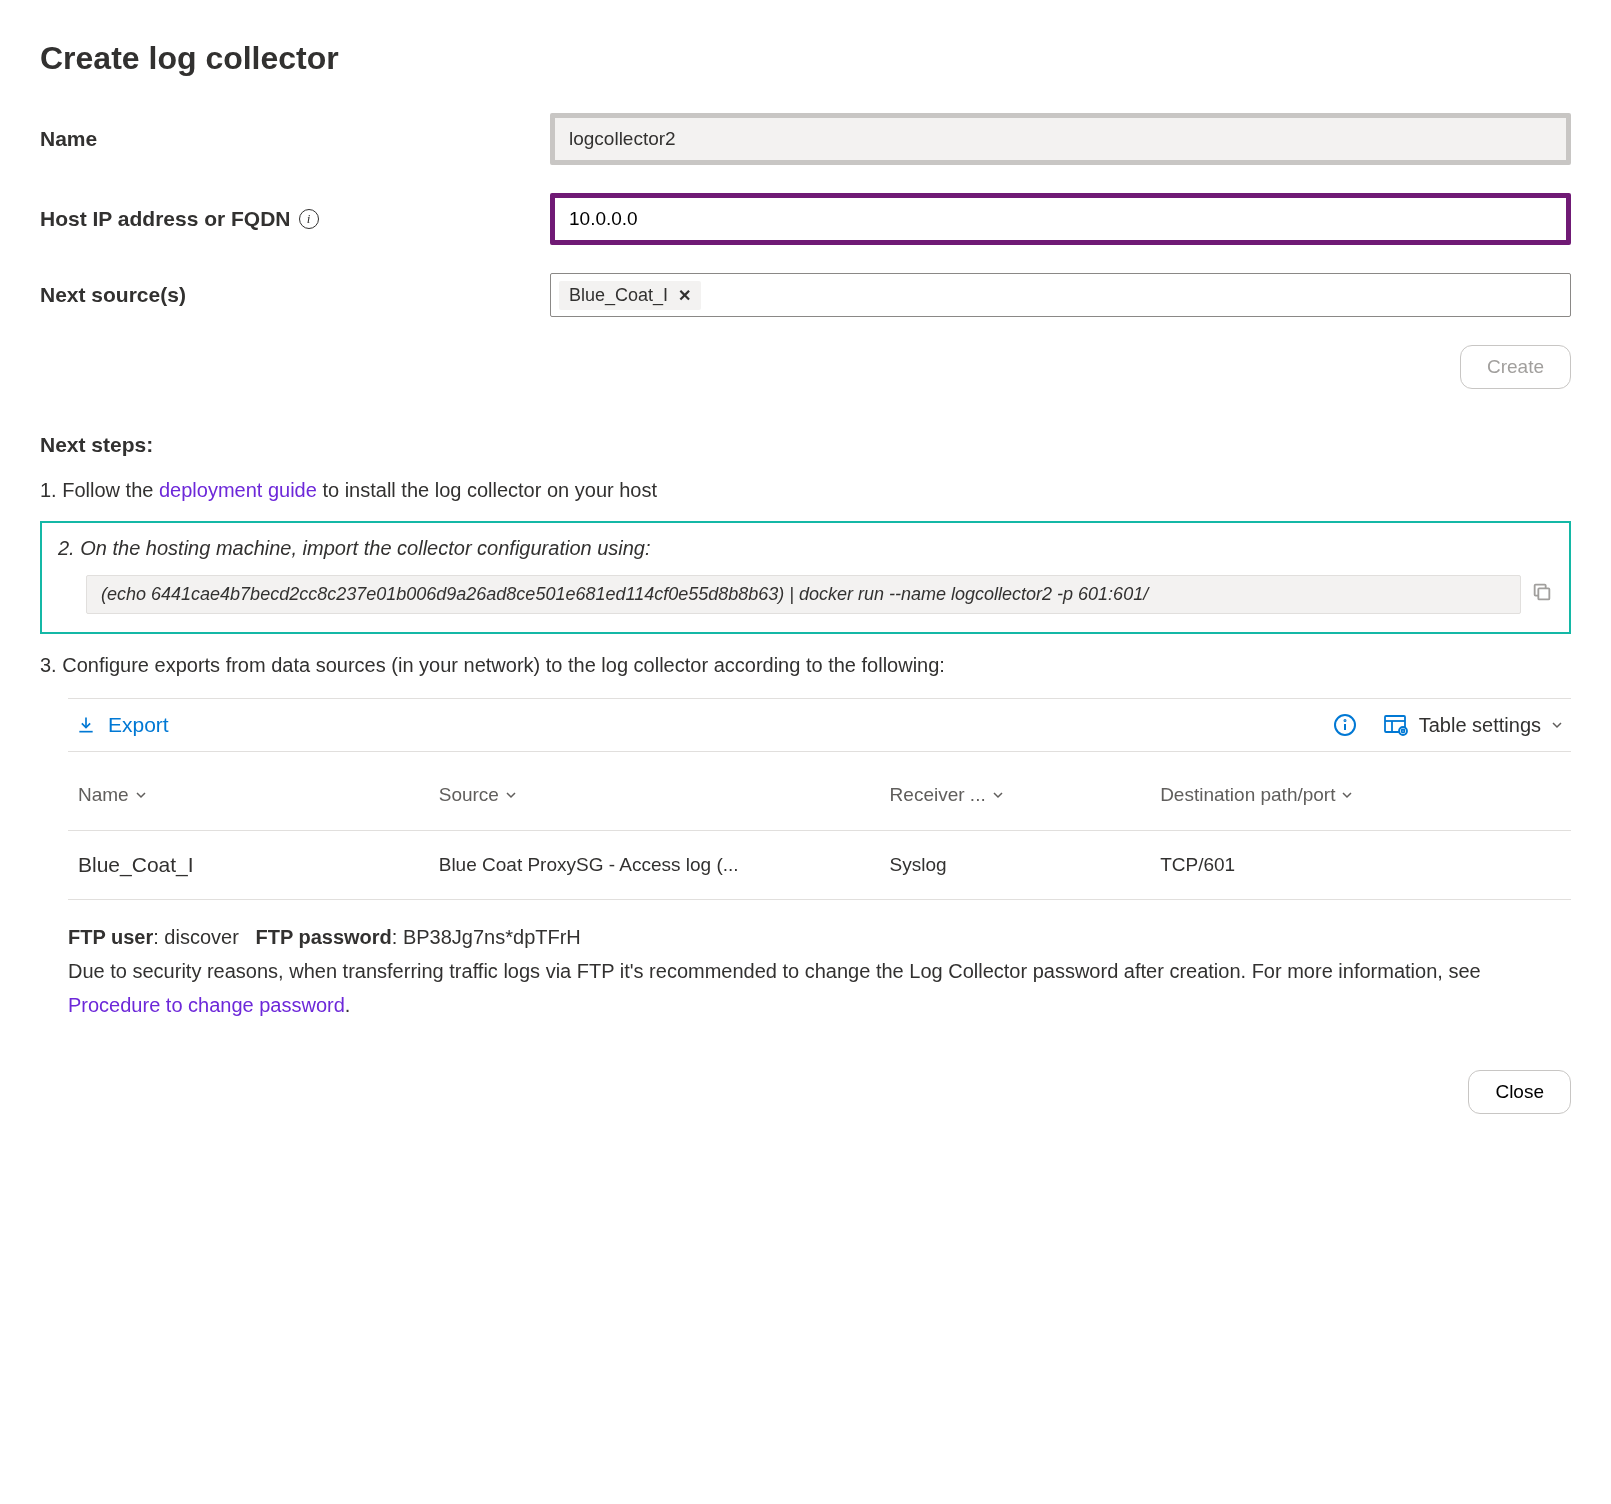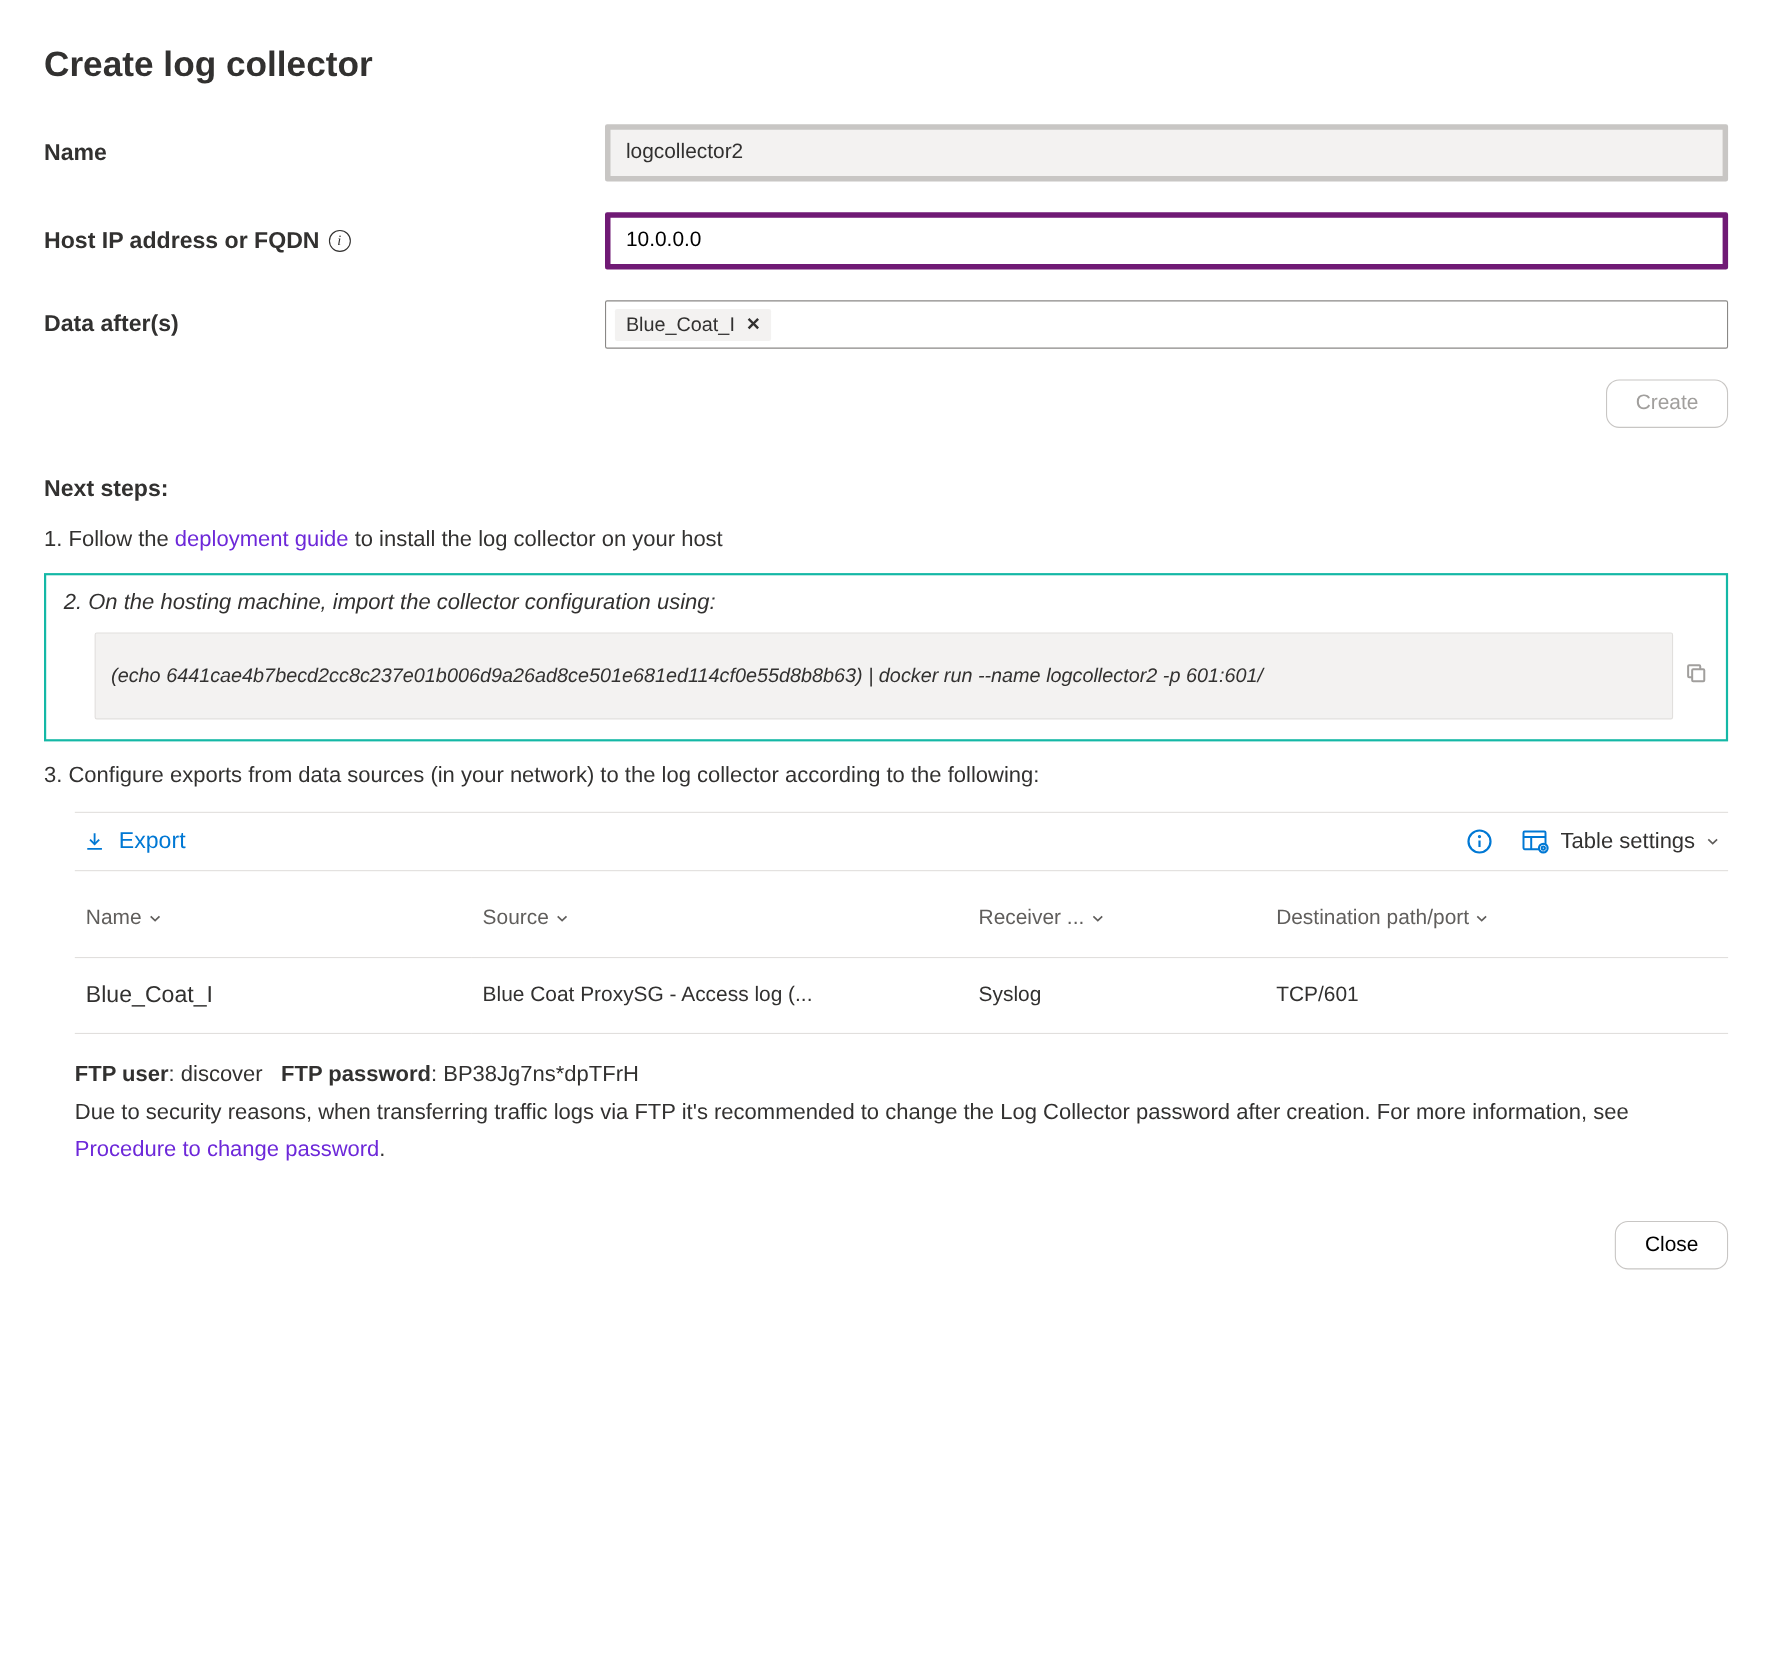--- a/index.html
+++ b/index.html
@@ -132,21 +132,21 @@
     .code-row {
       display: flex;
       align-items: center;
       gap: 10px;
       margin-left: 28px;
     }
     .code-box {
       flex: 1;
       background: #f3f2f1;
       border: 1px solid #e1dfdd;
-      padding: 28px 14px;
+      padding: 8px 14px;
       font-size: 18px;
       white-space: nowrap;
       overflow: hidden;
       text-overflow: ellipsis;
       border-radius: 2px;
     }
     .copy-icon {
       color: #a19f9d;
       cursor: pointer;
       flex-shrink: 0;
@@ -251,21 +251,21 @@
   <div class="field-label">
     <span>Host IP address or FQDN</span>
     <span class="info-circle">i</span>
   </div>
   <div class="field-input-wrap">
     <input class="text-input" value="10.0.0.0" style="">
   </div>
 </div>
 
 <div class="field-row">
-  <div class="field-label">Data after(s)</div>
+  <div class="field-label">Next source(s)</div>
   <div class="field-input-wrap">
     <div class="tag-input">
       <div class="tag">
         <span>Blue_Coat_I</span>
         <span class="tag-close">✕</span>
       </div>
     </div>
   </div>
 </div>
 

